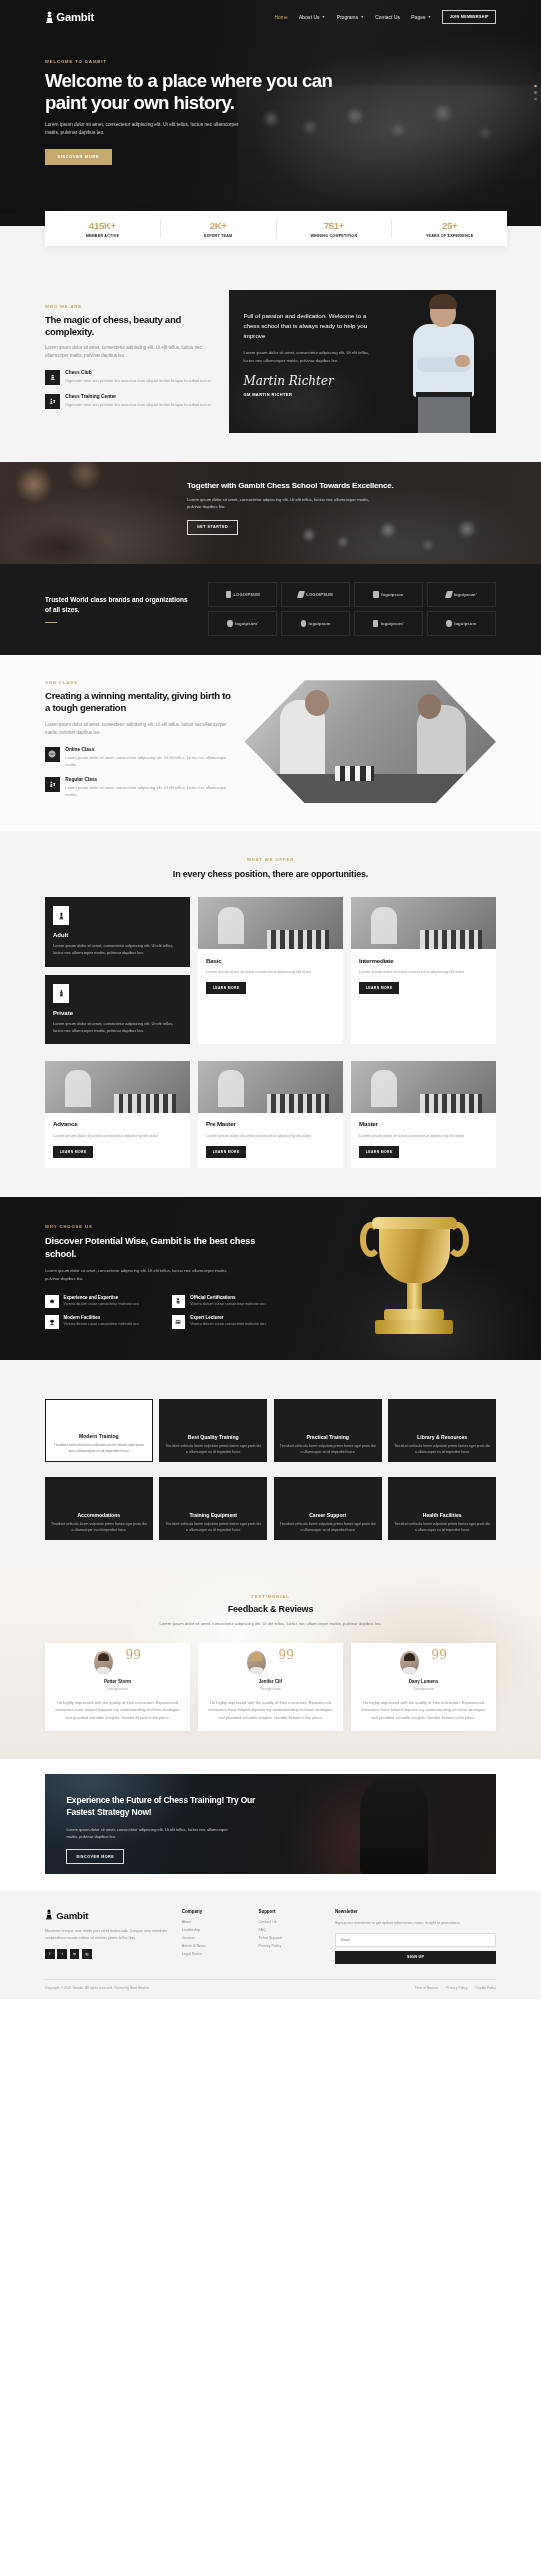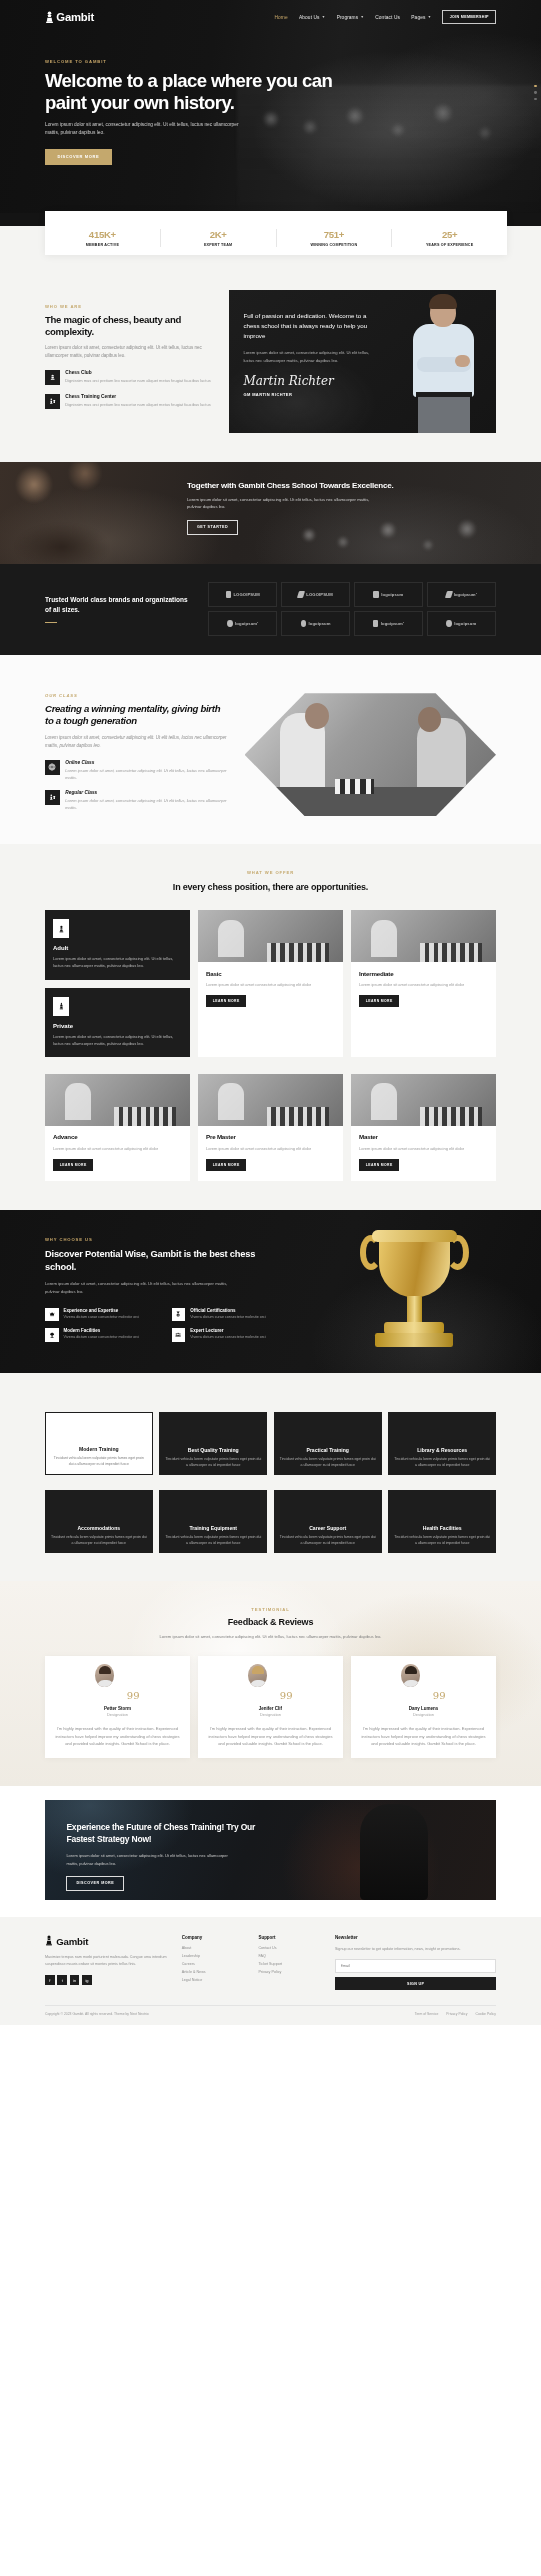--- a/index.html
+++ b/index.html
@@ -74,21 +74,21 @@
   .hero-dots i { width:2.3px;height:2.3px;border-radius:50%;background:#6d6d6d;display:block;}
   .hero-dots i.on { background:#c9a86a; }
 
   
   .stats-holder { position:relative; background:#f4f4f2; height:39px; }
   .stats-holder:before{
     content:""; position:absolute; left:0; right:0; top:-13.5px; height:13.5px; background:#141414;
   }
   .stats {
     position:absolute; left:45px; right:34px; top:-14.7px;
-    background:#fff; display:flex; padding:18px 0 8px;
+    background:#fff; display:flex; padding:9px 0 8px;
     box-shadow:0 1.1px 8px rgba(0,0,0,.07);
   }
   .stat { flex:1; text-align:center; border-right:0.6px solid #e6e6e6; }
   .stat:last-child{ border-right:none; }
   .stat-num { color:#c4a86d; font-size:9.6px; font-weight:800; letter-spacing:-0.3px; }
   .stat-lbl { color:#1a1a1a; font-size:3.7px; font-weight:700; letter-spacing:0.2px; margin-top:2.8px; }
 
   
   .magic { background:#f4f4f2; padding:25px 0 29px; }
   .magic-grid { display:flex; gap:14.7px; align-items:flex-start; }
@@ -171,21 +171,21 @@
   .logo-cell {
     border:0.6px solid #2e2e2e; height:25.4px; display:flex; align-items:center;
     justify-content:center; gap:2.3px; color:#bdbdbd; font-size:4.2px; font-weight:700;
     letter-spacing:0.1px;
   }
   .lg-mark{width:5.6px;height:6.8px;background:#b9b9b9;border-radius:1.1px;flex:none;}
   .lg-mark.circle{border-radius:50%;}
   .lg-mark.slash{transform:skewX(-18deg);}
 
   
-  .creating { background:#fbfbfb; padding:38px 0 28px;font-style:italic; }
+  .creating { background:#fbfbfb; padding:25px 0 28px; }
   .creating-grid { display:flex; gap:13.5px; align-items:flex-start; }
   .creating-left { width:186px; }
   .hexwrap { flex:1; position:relative; height:123px; }
   .hex {
     position:absolute; inset:0;
     clip-path:polygon(24% 0%, 76% 0%, 100% 50%, 76% 100%, 24% 100%, 0% 50%);
     background:linear-gradient(130deg,#cfcfcf,#9a9a9a 40%,#6e6e6e 100%);
     overflow:hidden;
   }
   .hex .p1{position:absolute;left:14%;top:16%;width:45px;height:85px;background:#e6e6e6;border-radius:19px 19px 0 0;}
@@ -271,21 +271,21 @@
   }
   .testi .inner{position:relative;z-index:3;}
   .testi h2 { font-size:9px; font-weight:800; margin-top:5.1px; letter-spacing:-0.2px;}
   .testi .lead { max-width:237px; margin:5.6px auto 0; color:#7d7d7d; font-size:4.2px; }
   .t-cards { display:grid; grid-template-columns:repeat(3,1fr); gap:8px; margin-top:16px; }
   .t-card { background:#fff; padding:8px 8px 10.2px; box-shadow:0 1.1px 6.8px rgba(0,0,0,.05); text-align:center; position:relative;}
   .t-top { display:flex; align-items:flex-start; justify-content:center; gap:12.4px; }
   .avatar { width:19px;height:22.6px;border-radius:50%;background:linear-gradient(160deg,#cbb6a4,#8a7667);position:relative;overflow:hidden;flex:none;}
   .avatar .a-h{position:absolute;left:4px;top:1.1px;width:11.3px;height:8px;border-radius:5.6px 5.6px 1.1px 1.1px;background:#3b2c22;}
   .avatar .a-b{position:absolute;left:1.1px;bottom:0;width:17px;height:7.3px;border-radius:8px 8px 0 0;background:#e8e8e8;}
-  .quote { font-size:10px; color:#c4a86d; font-family:"DejaVu Serif",serif; line-height:.8;margin-top:28px; }
+  .quote { font-size:12px; color:#c4a86d; font-family:"DejaVu Serif",serif; line-height:.8; }
   .t-name { font-size:4.5px; font-weight:700; margin-top:5.1px; }
   .t-desg { font-size:4px; color:#a5a5a5; margin-top:1.7px; }
   .t-body { font-size:4px; color:#8e8e8e; line-height:1.85; margin-top:8px; }
 
   
   .ctawrap { background:#fff; padding:14.7px 0 17px; }
   .cta {
     width:451px; margin:0 auto; height:100px; position:relative; overflow:hidden;
     background-image:
       radial-gradient(ellipse 147px 102px at 45px 5.6px, rgba(90,120,140,.40), transparent 70%),

